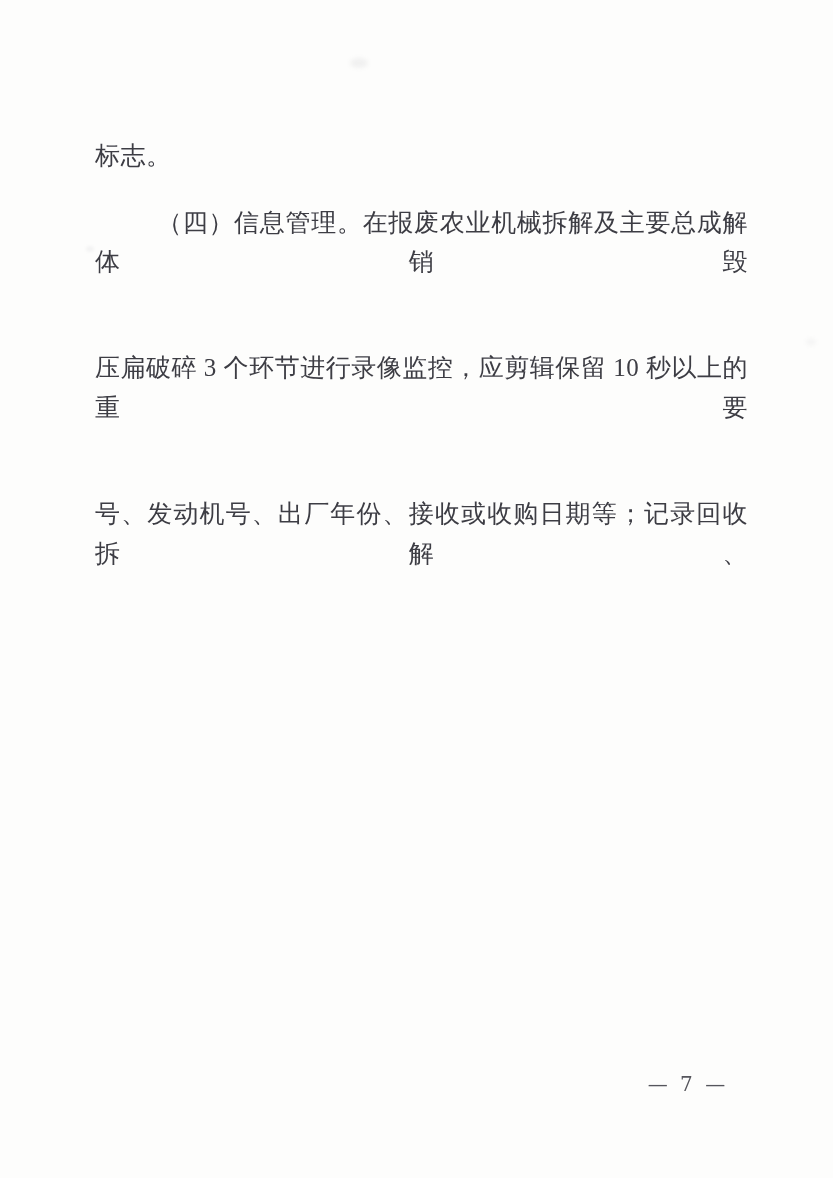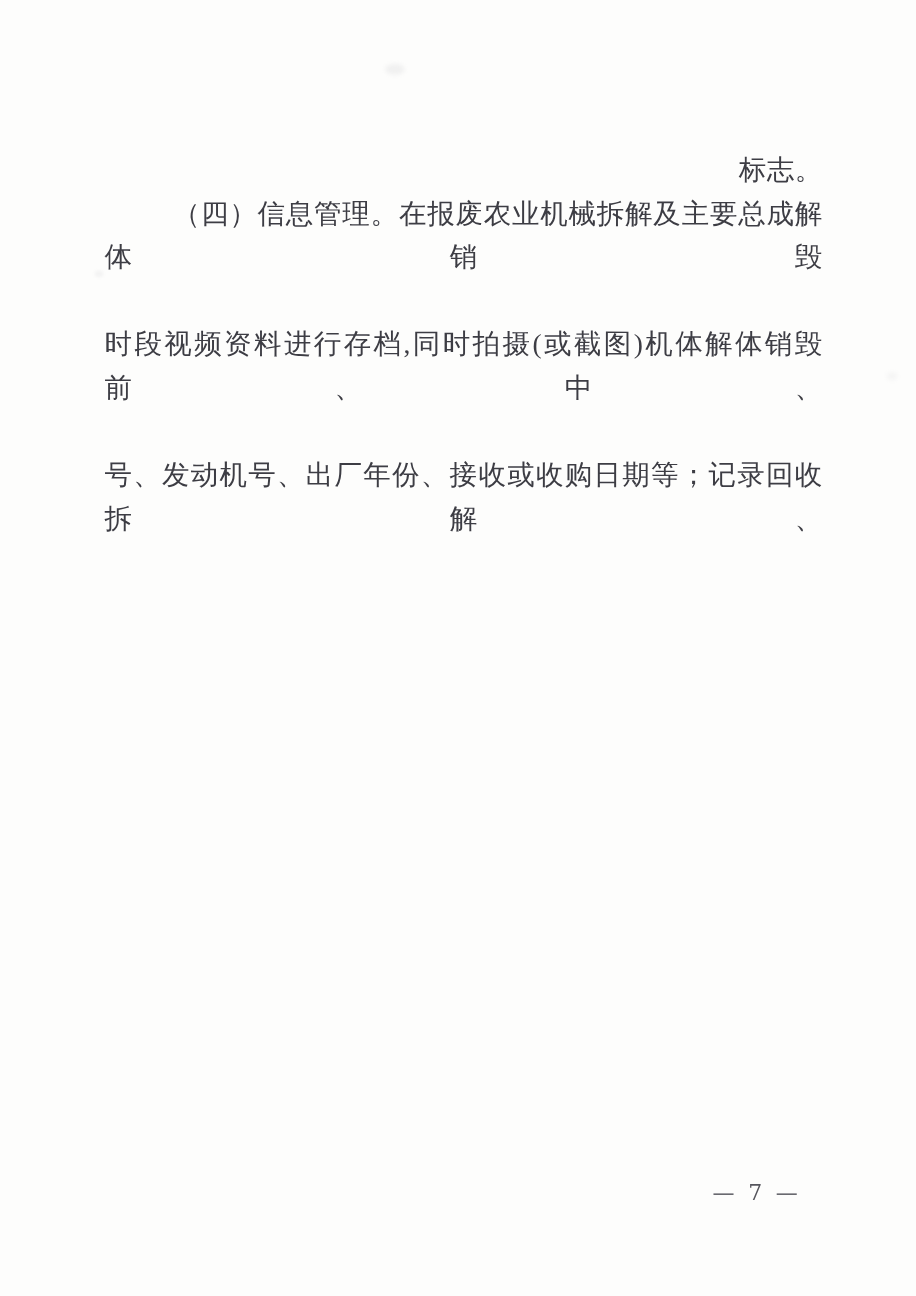--- a/index.html
+++ b/index.html
@@ -20,26 +20,27 @@
     position: absolute;
     left: 95px;
     top: 136px;
     width: 653px;
     font-size: 25px;
     line-height: 39.6px;
     letter-spacing: 0.5px;
   }
   .ln {
     white-space: nowrap;
-    text-align: right;
+    text-align: left;
   }
   .ln.j {
     white-space: normal;
     text-align: justify;
     word-break: break-all;
+    margin-top: 27px;
   }
   .ln.j::after {
     content: "";
     display: inline-block;
     width: 100%;
     height: 0;
     line-height: 0;
   }
   .ln.ind {
     text-indent: 62px;
@@ -78,20 +79,20 @@
 
 <div class="page">
 
   <span class="smudge smudge-a"></span>
   <span class="smudge smudge-b"></span>
   <span class="smudge smudge-c"></span>
 
   <div class="text-block">
     <div class="ln">标志。</div>
     <div class="ln j ind">（四）信息管理。在报废农业机械拆解及主要总成解体销毁</div>
-    <div class="ln j">时段视频资料进行存档,同时拍摄(或截图)机体解体销毁前、中、</div>
+    <div class="ln j">压扁破碎 3 个环节进行录像监控，应剪辑保留 10 秒以上的重要</div>
     <div class="ln j">号、发动机号、出厂年份、接收或收购日期等；记录回收拆解、</div>
 
   </div>
 
   <div class="footer">— 7 —</div>
 
 </div>
 
 </body></html>

